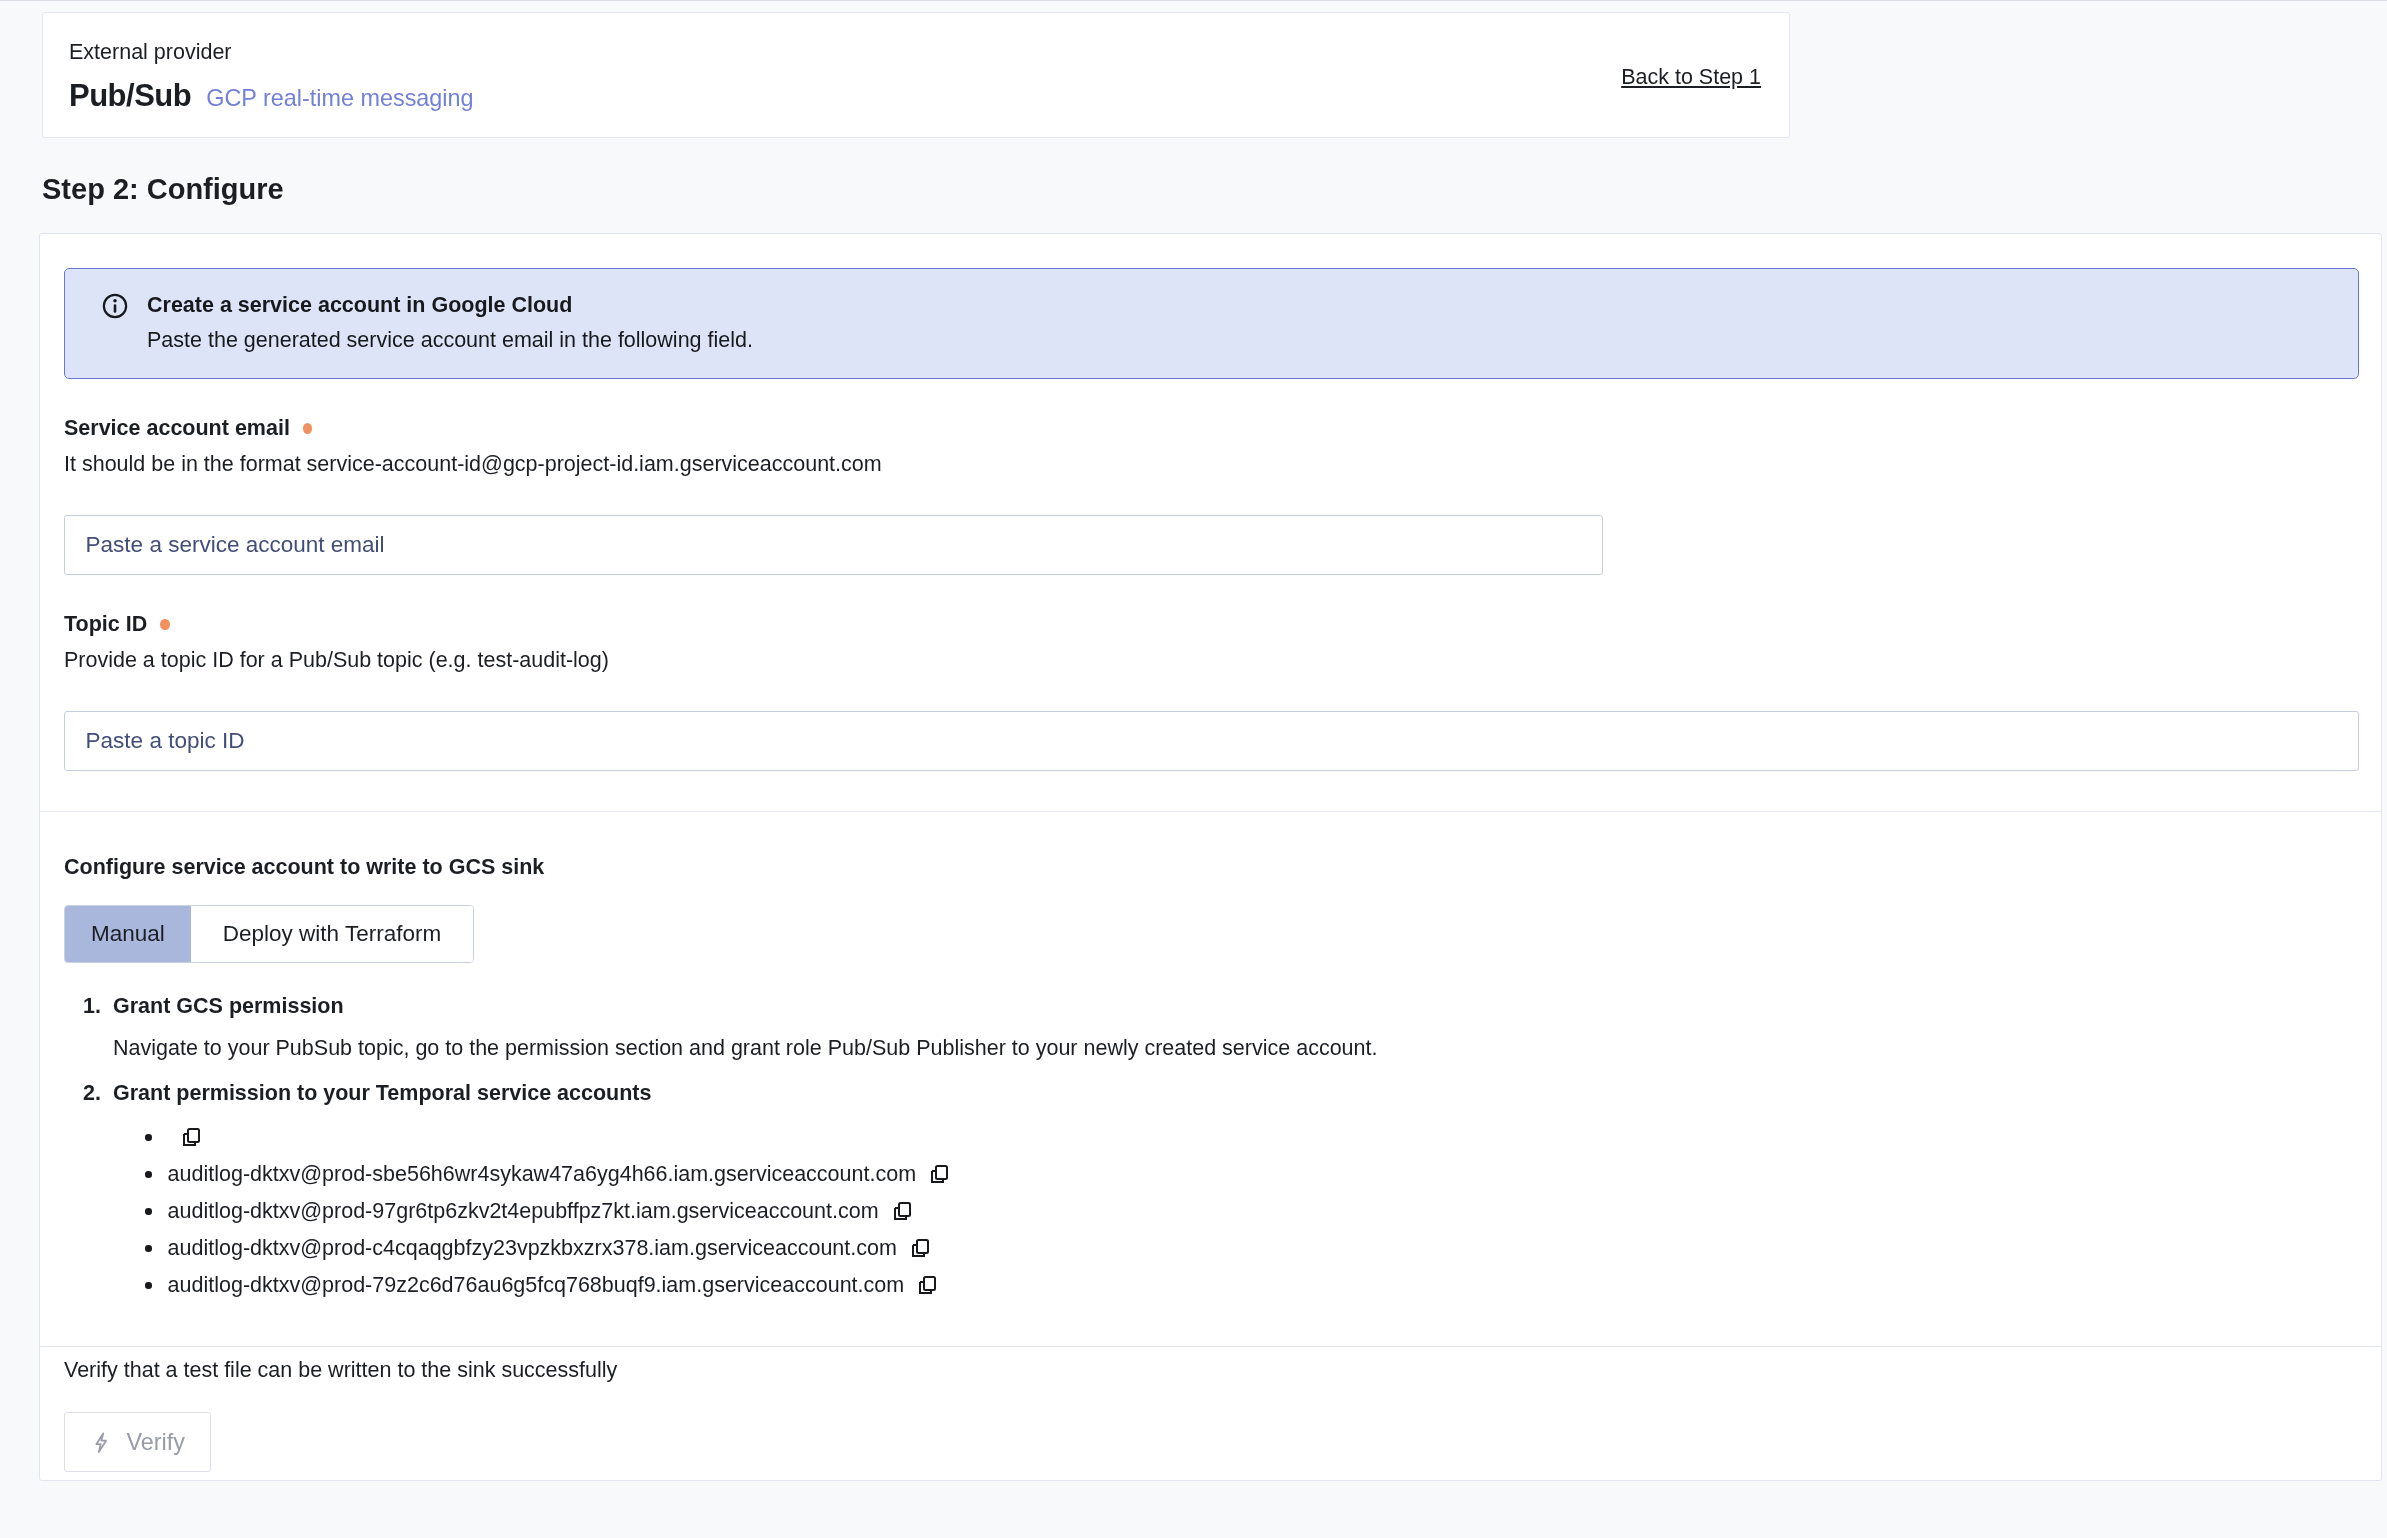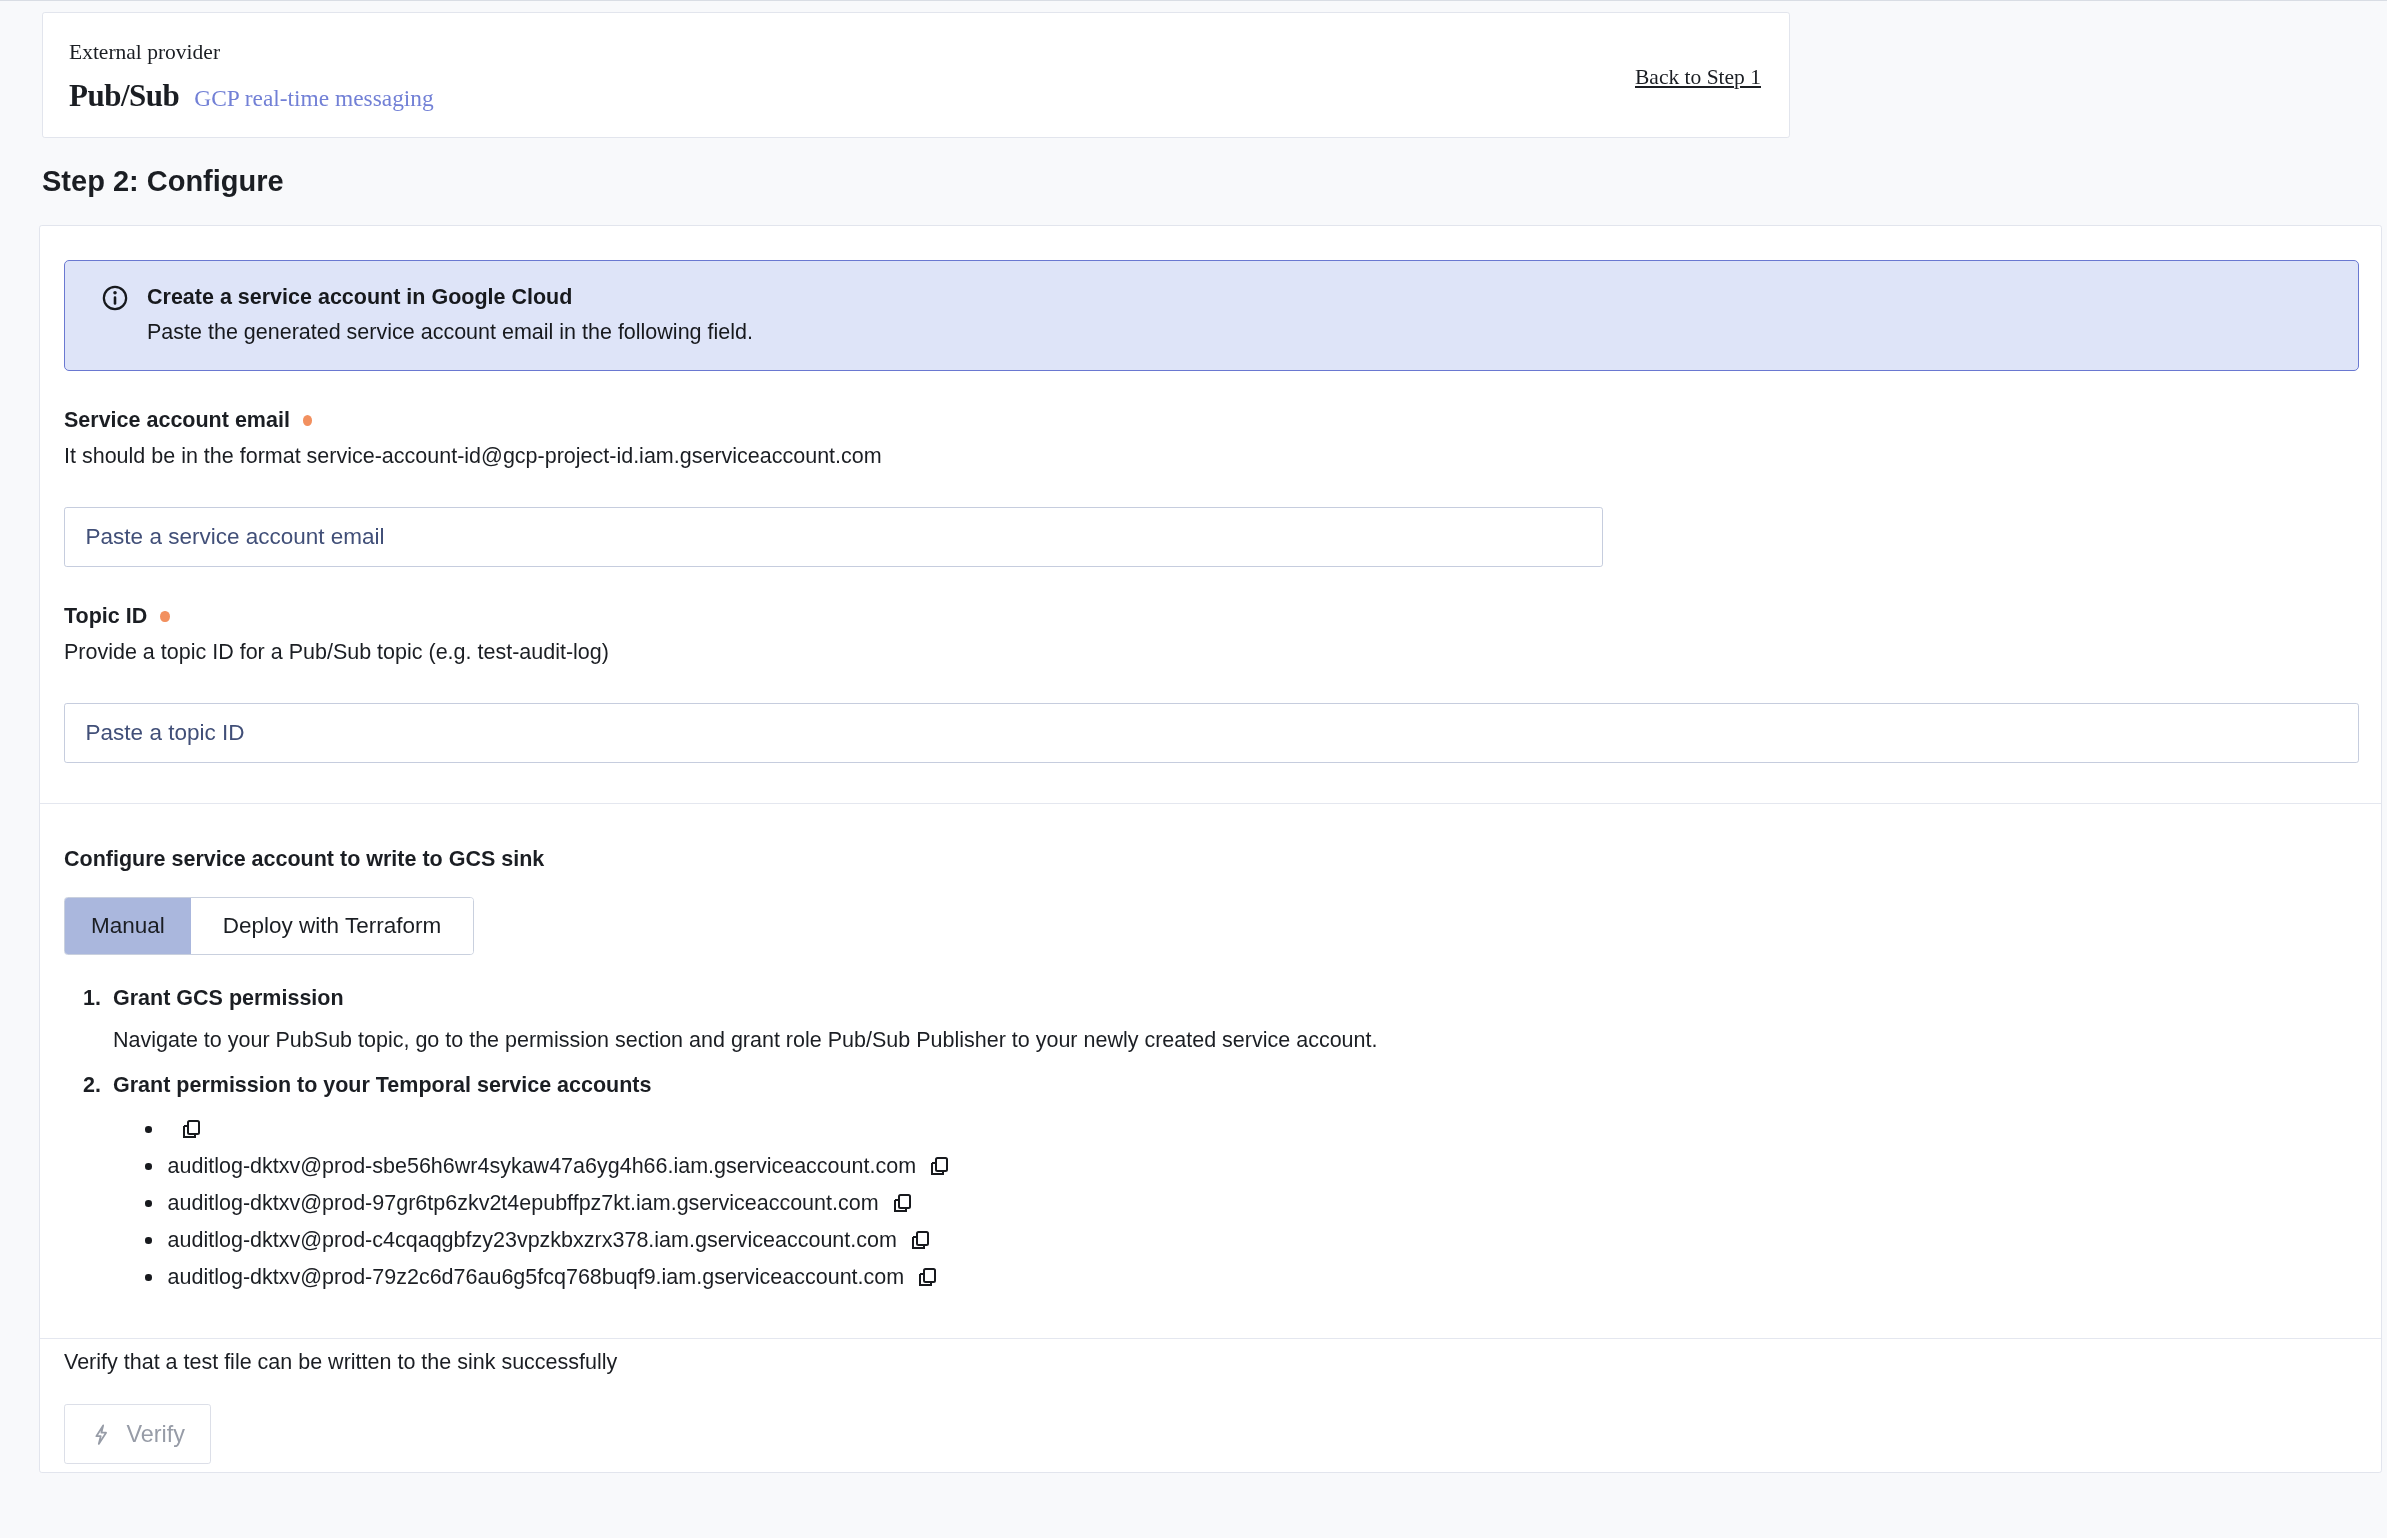--- a/index.html
+++ b/index.html
@@ -13,31 +13,30 @@
 
   
   .provider-card {
     margin:11.2px 0 0 42px;
     width:1748px; height:126px;
     background:#fff;
     border:0.9px solid #e2e5ed;
     border-radius:2.8px;
     display:flex; align-items:center; justify-content:space-between;
     padding:4px 28px 0 26px;
-    font-family:Liberation Serif, serif;
   }
   .provider-label { font-size:21.5px; color:#1b1e23; }
   .provider-name-row { display:flex; align-items:baseline; gap:15px; margin-top:13px; }
   .provider-name { font-size:31px; font-weight:700; letter-spacing:-0.5px; }
   .provider-desc { font-size:23.4px; color:#7280d6; }
   .back-link { font-size:21.5px; color:#1b1e23; text-decoration:underline; cursor:pointer; }
 
   
   .page-heading {
-    margin:27px 0 0 42px;
+    margin:35px 0 0 42px;
     font-size:29px; font-weight:700;
   }
 
   
   .main-card {
     margin:27px 0 0 39px;
     width:2343px;
     background:#fff;
     border:0.9px solid #e2e5ed;
     border-radius:2.8px;

